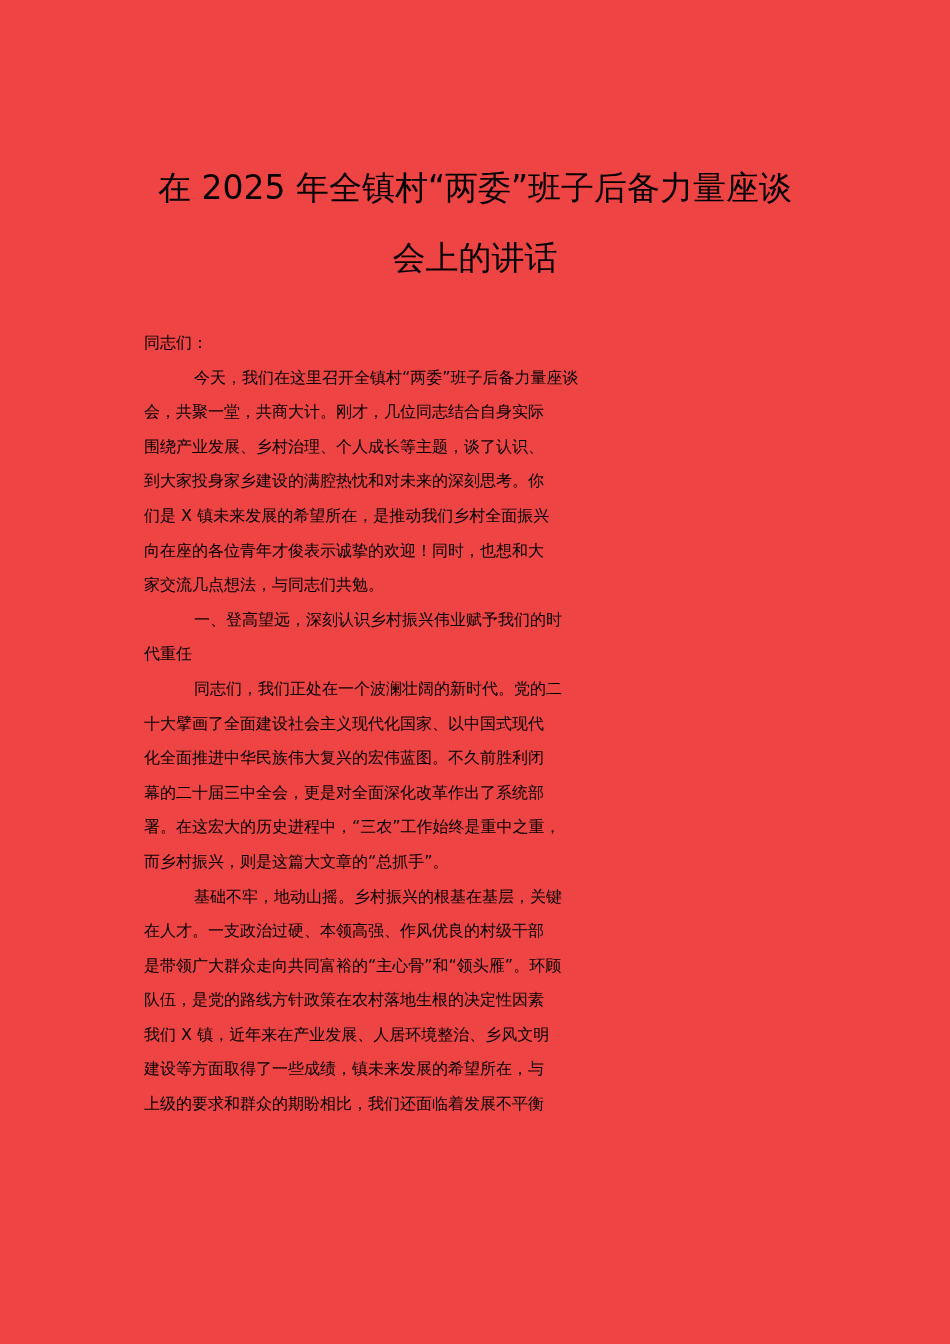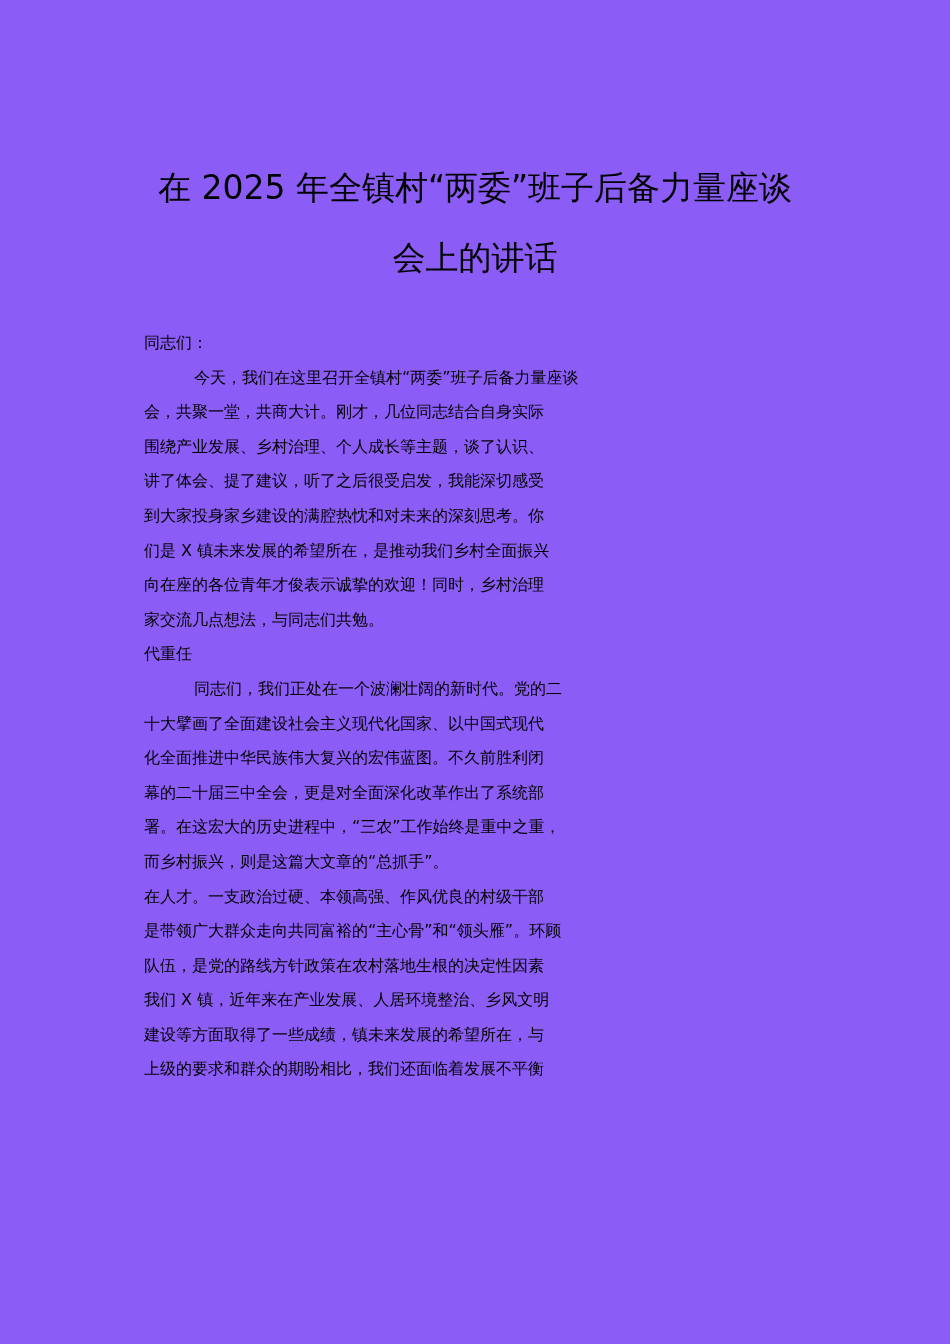--- a/index.html
+++ b/index.html
@@ -14,21 +14,21 @@
       overflow: hidden;
       font-family: "DejaVu Sans", "Liberation Sans", sans-serif;
       color: #000000;
     }
     .page {
       position: absolute;
       left: 0;
       top: 0;
       width: 950px;
       height: 1344px;
-      background: #8b5cf6;
+      background: #ef4444;
     }
     .title {
       position: absolute;
       left: 0;
       width: 950px;
       text-align: center;
       font-size: 33px;
       line-height: 40px;
       letter-spacing: 0px;
       white-space: nowrap;
@@ -55,32 +55,33 @@
 
 <div class="page">
   <div class="title title-line1">在 2025 年全镇村“两委”班子后备力量座谈</div>
   <div class="title title-line2">会上的讲话</div>
 
   <div class="body-text">
     <div class="line">同志们：</div>
     <div class="line indent">今天，我们在这里召开全镇村“两委”班子后备力量座谈</div>
     <div class="line">会，共聚一堂，共商大计。刚才，几位同志结合自身实际</div>
     <div class="line">围绕产业发展、乡村治理、个人成长等主题，谈了认识、</div>
-    <div class="line">讲了体会、提了建议，听了之后很受启发，我能深切感受</div>
     <div class="line">到大家投身家乡建设的满腔热忱和对未来的深刻思考。你</div>
     <div class="line">们是 X 镇未来发展的希望所在，是推动我们乡村全面振兴</div>
-    <div class="line">向在座的各位青年才俊表示诚挚的欢迎！同时，乡村治理</div>
+    <div class="line">向在座的各位青年才俊表示诚挚的欢迎！同时，也想和大</div>
     <div class="line">家交流几点想法，与同志们共勉。</div>
+    <div class="line indent heading">一、登高望远，深刻认识乡村振兴伟业赋予我们的时</div>
     <div class="line heading">代重任</div>
     <div class="line indent">同志们，我们正处在一个波澜壮阔的新时代。党的二</div>
     <div class="line">十大擘画了全面建设社会主义现代化国家、以中国式现代</div>
     <div class="line">化全面推进中华民族伟大复兴的宏伟蓝图。不久前胜利闭</div>
     <div class="line">幕的二十届三中全会，更是对全面深化改革作出了系统部</div>
     <div class="line">署。在这宏大的历史进程中，“三农”工作始终是重中之重，</div>
     <div class="line">而乡村振兴，则是这篇大文章的“总抓手”。</div>
+    <div class="line indent">基础不牢，地动山摇。乡村振兴的根基在基层，关键</div>
     <div class="line">在人才。一支政治过硬、本领高强、作风优良的村级干部</div>
     <div class="line">是带领广大群众走向共同富裕的“主心骨”和“领头雁”。环顾</div>
     <div class="line">队伍，是党的路线方针政策在农村落地生根的决定性因素</div>
     <div class="line">我们 X 镇，近年来在产业发展、人居环境整治、乡风文明</div>
     <div class="line">建设等方面取得了一些成绩，镇未来发展的希望所在，与</div>
     <div class="line">上级的要求和群众的期盼相比，我们还面临着发展不平衡</div>
   </div>
 </div>
 
 </body></html>

